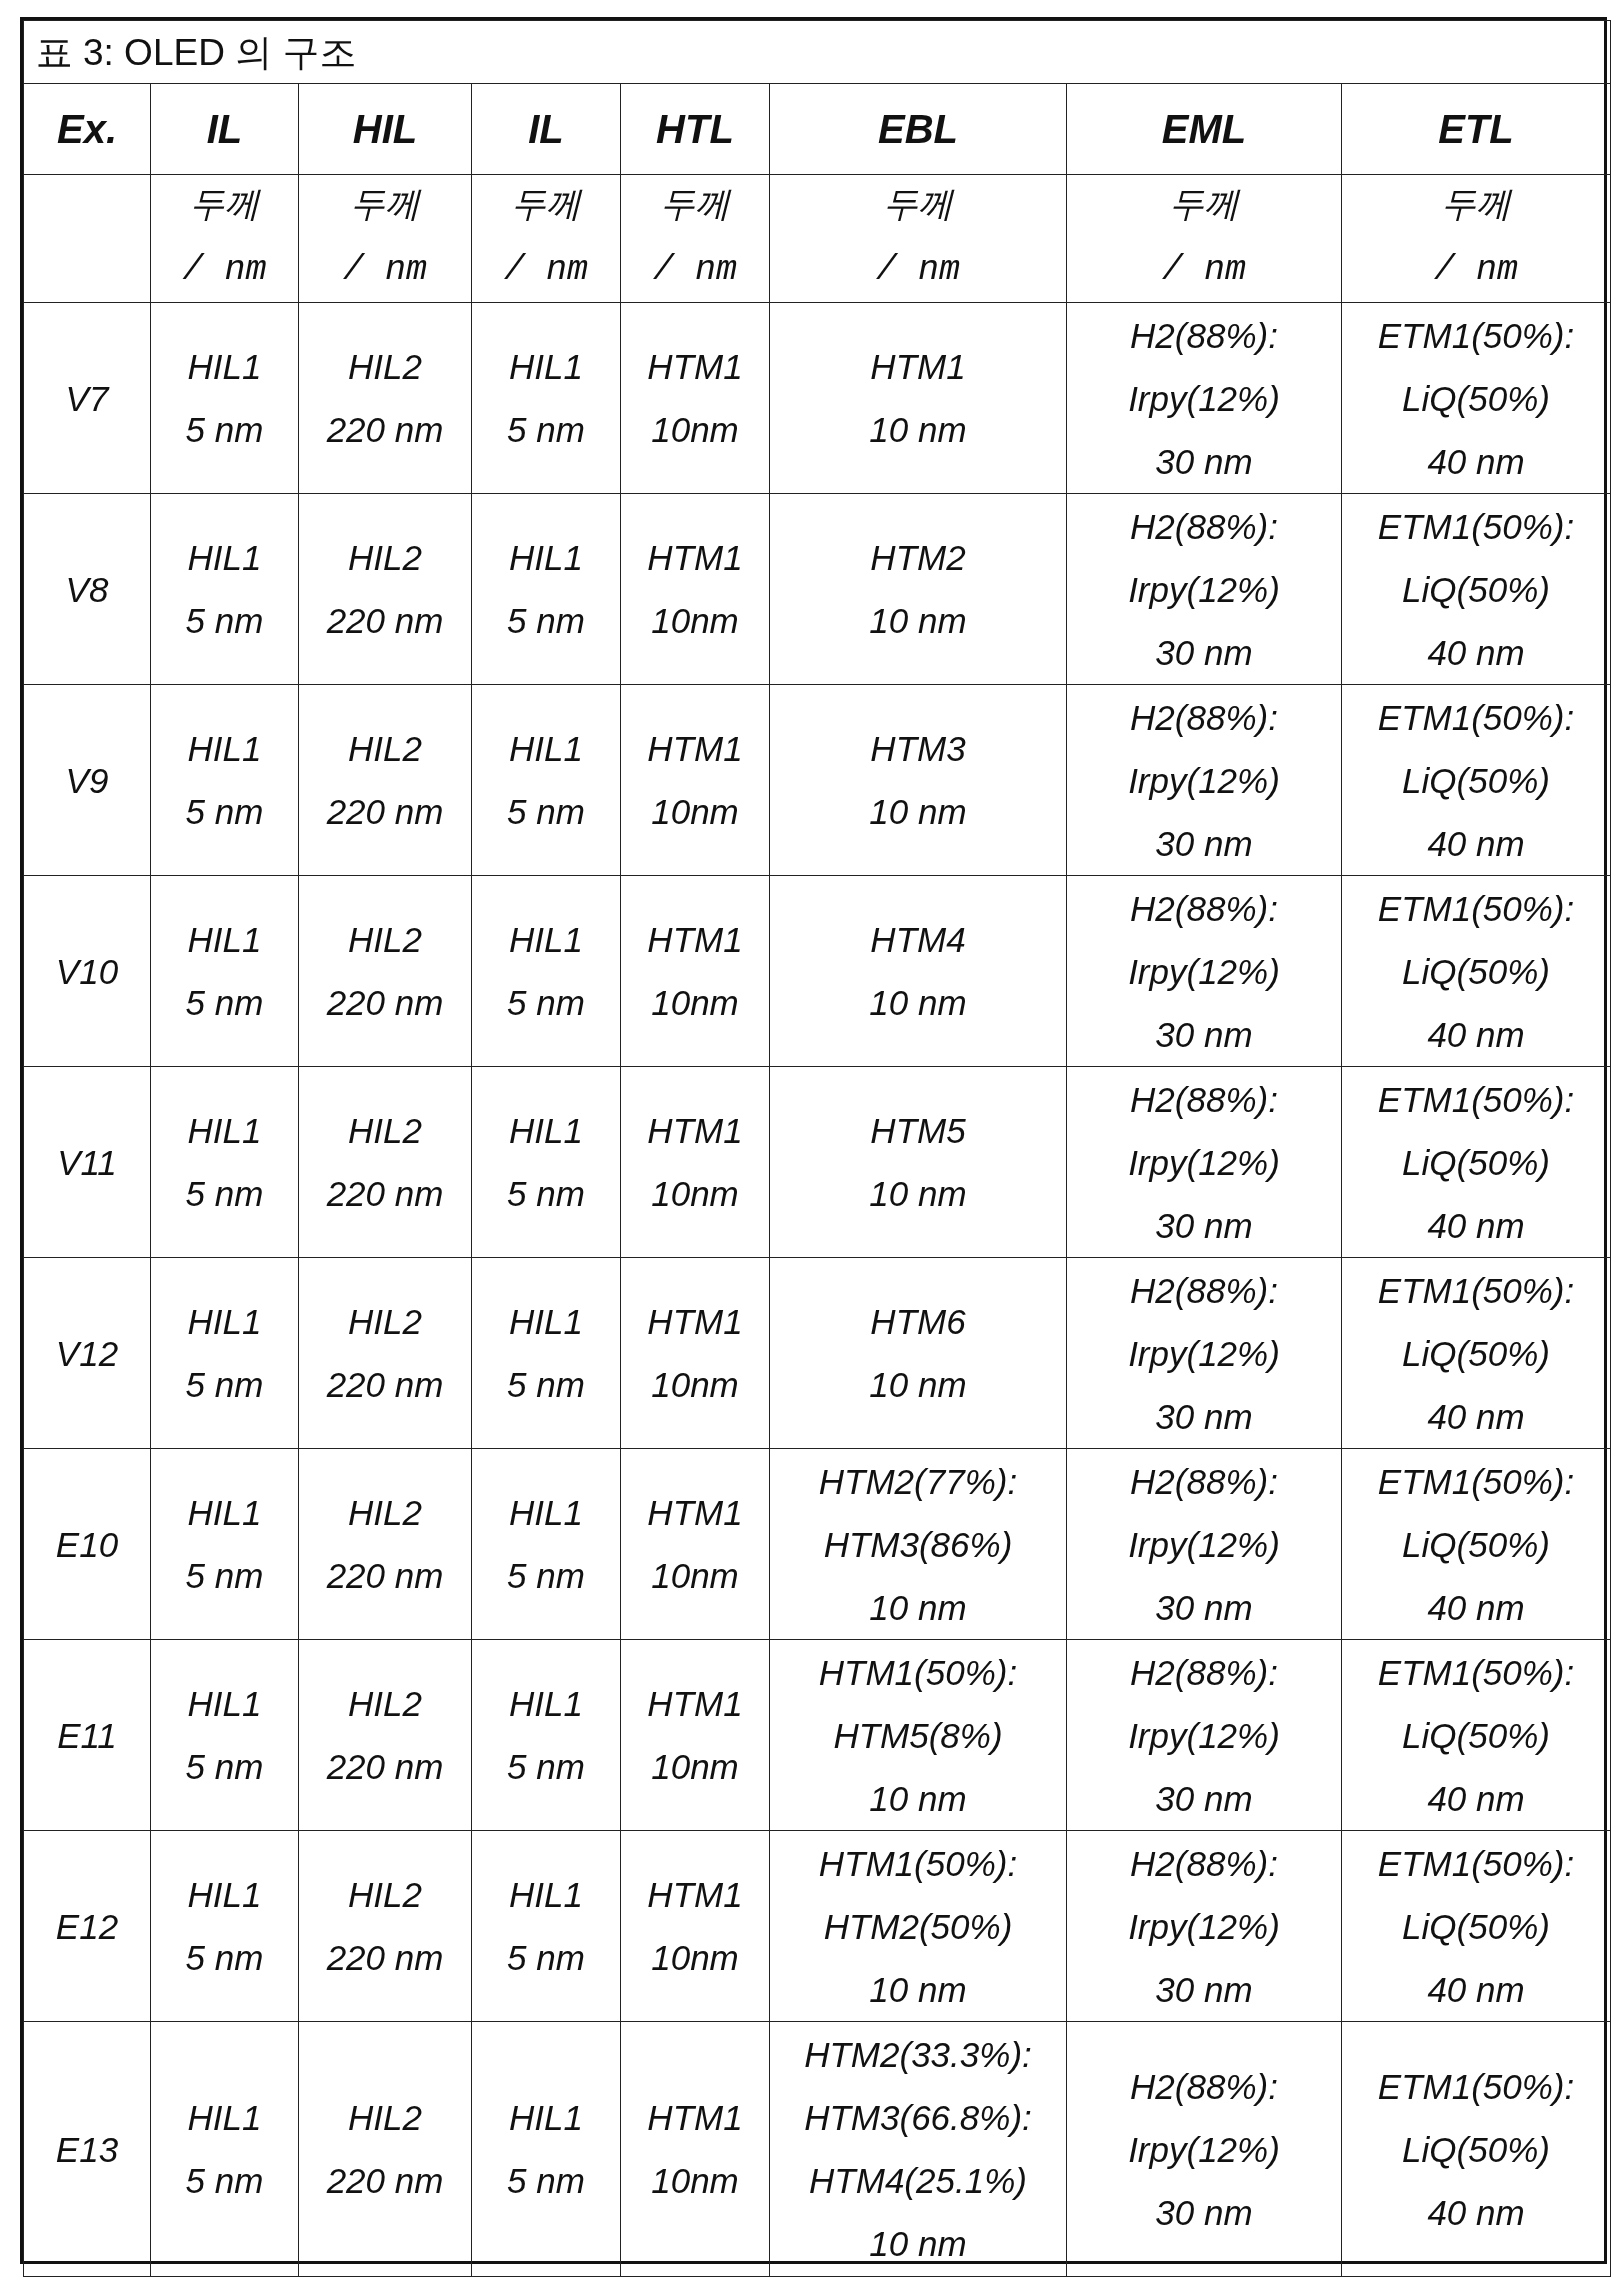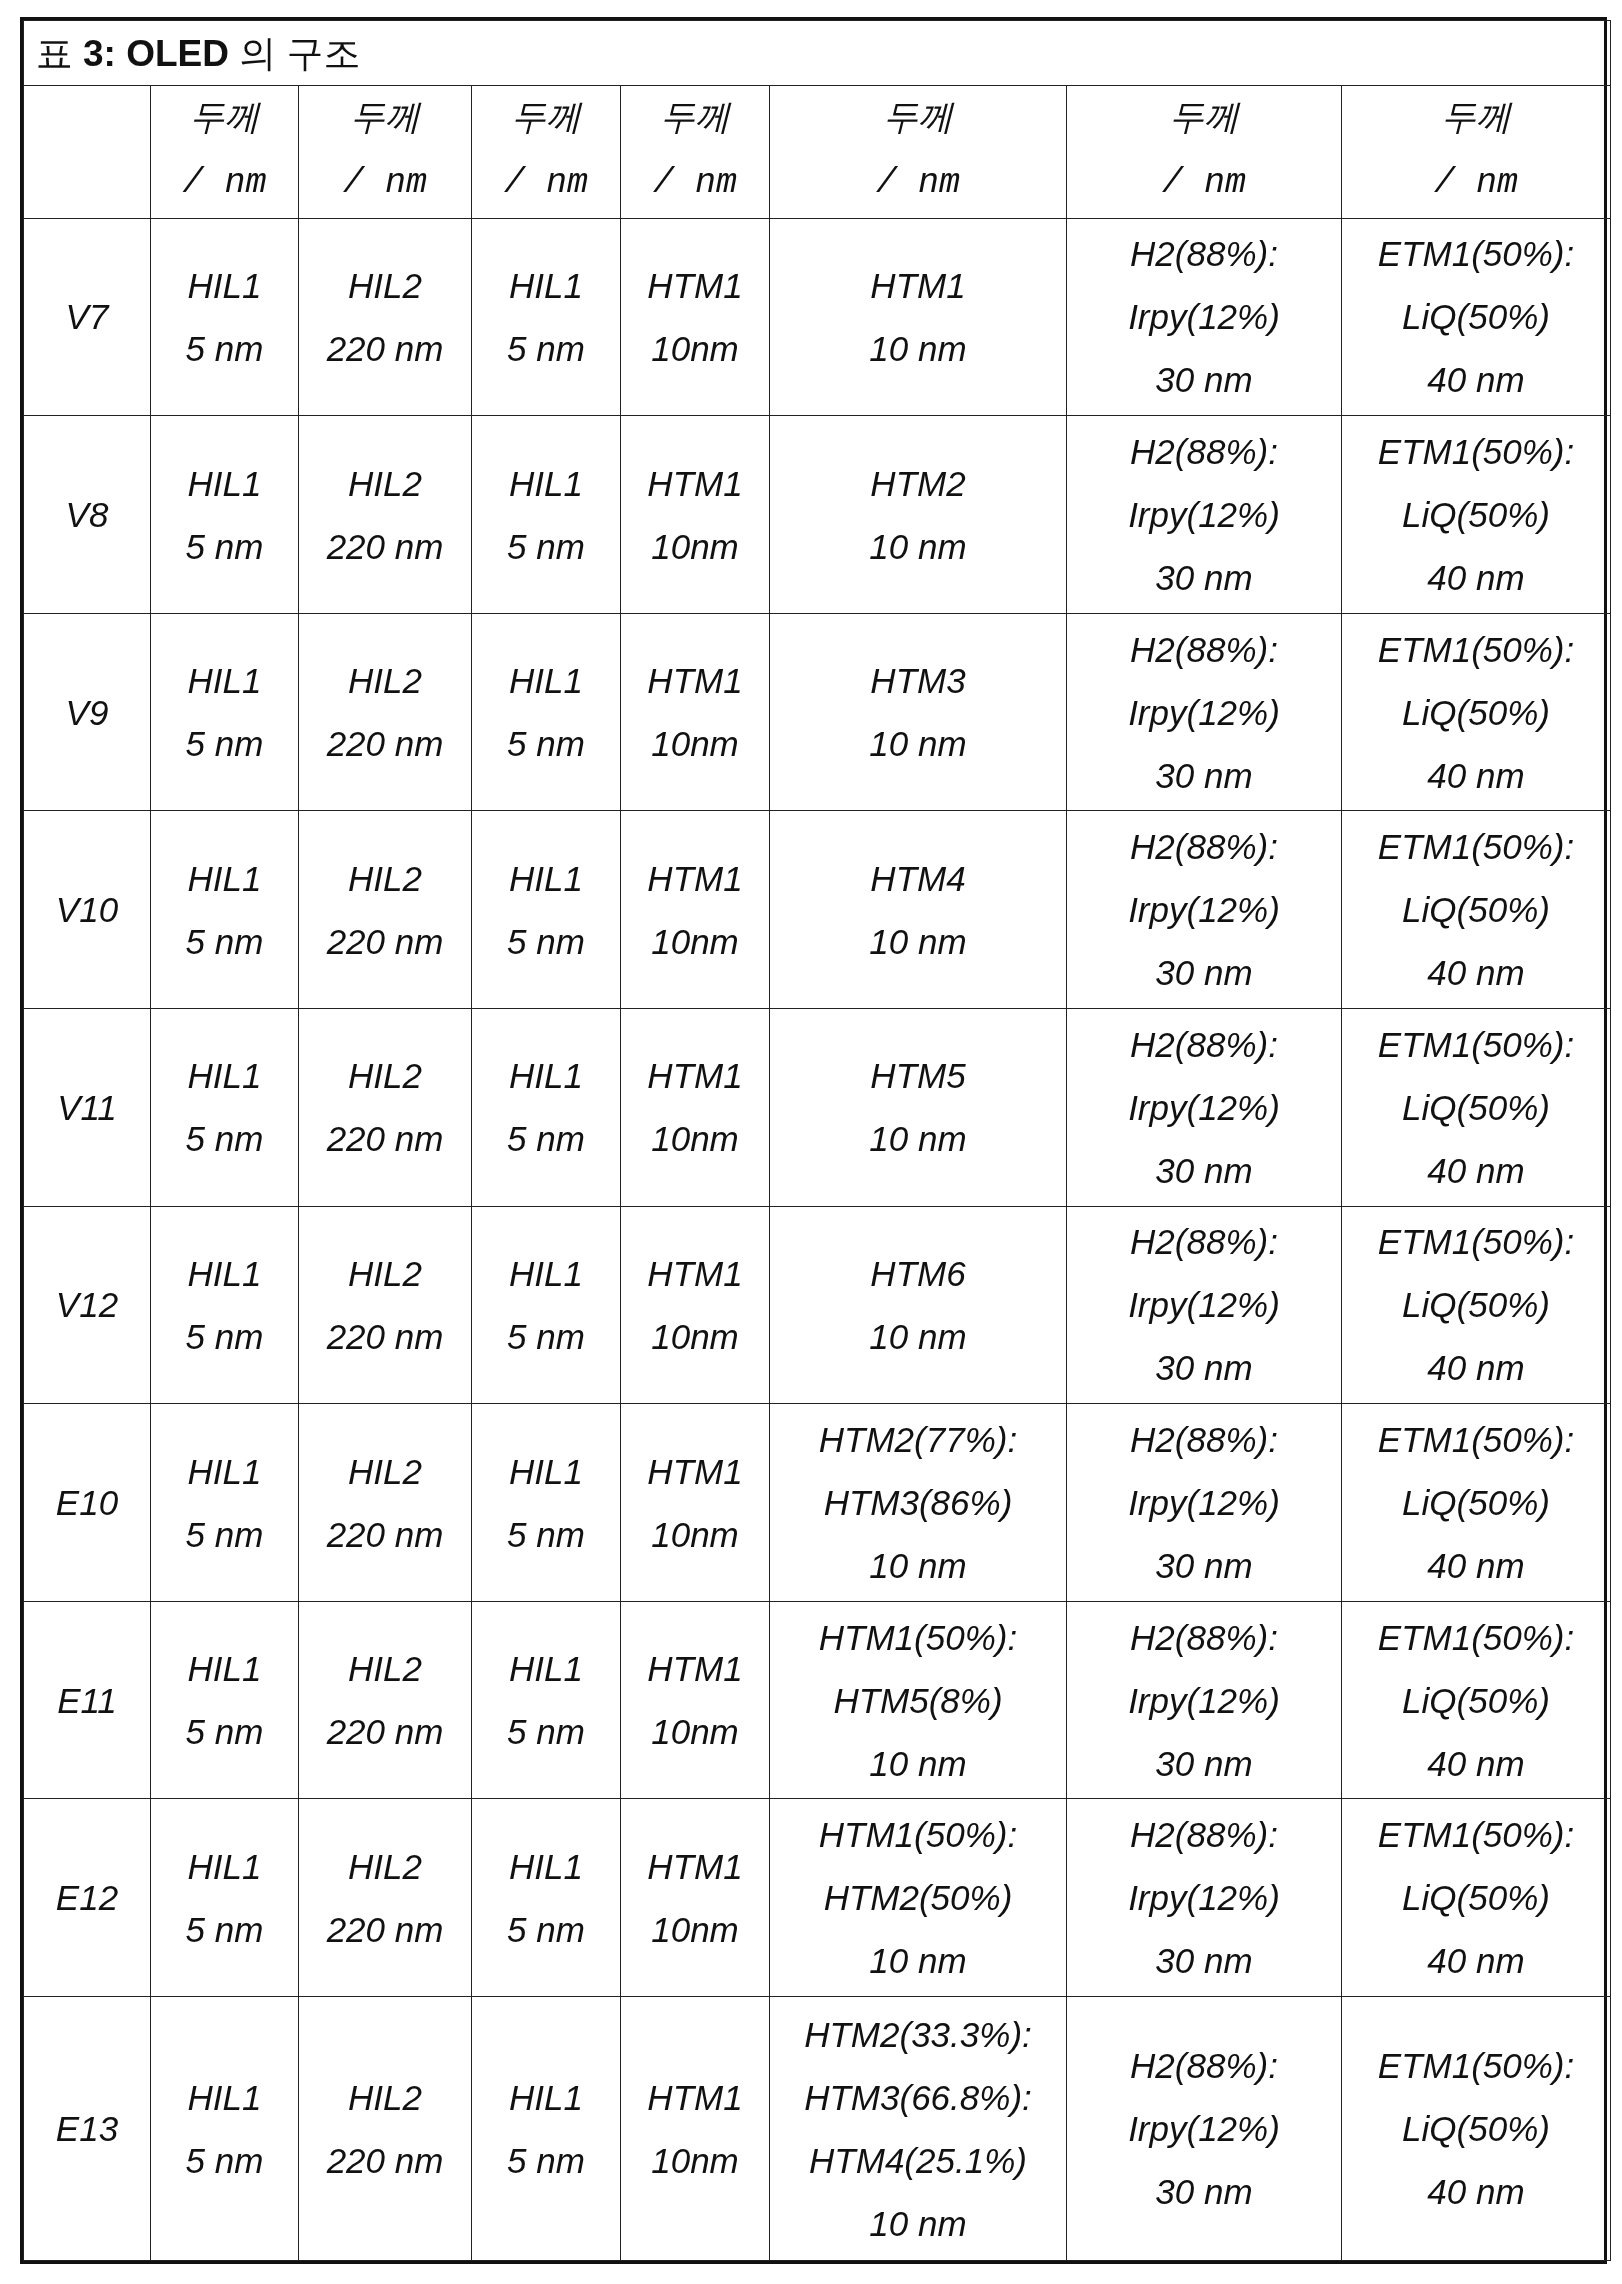--- a/index.html
+++ b/index.html
@@ -5,21 +5,21 @@
   html, body { margin: 0; padding: 0; background: #ffffff; }
   body { width: 1622px; height: 2284px; position: relative; overflow: hidden;
          font-family: "Liberation Sans", "DejaVu Sans", sans-serif; color: #111; }
   .tbl { position: absolute; left: 20px; top: 17px; width: 1587px; height: 2247px;
          border: 3.4px solid #111; box-sizing: border-box; }
   table { border-collapse: collapse; width: 100%; height: 100%; table-layout: fixed; }
   td { border: 1.7px solid #222; text-align: center; vertical-align: middle; padding: 0;
        font-style: italic; font-size: 35px; line-height: 63px; }
   tr.title td { text-align: left; font-style: normal; font-size: 37px; line-height: 1;
                 padding-left: 11.7px; height: 62px; }
-  tr.title td b { font-weight: bold; }
+  tr.title td b { font-weight: normal; }
   tr.head td { font-weight: bold; font-size: 40px; height: 90px; }
   tr.sub td { height: 127px; font-family: Liberation Mono, monospace; }
   tr.data td { height: 190px; }
   tr.data.tall td { height: 254px; }
   .line { display: block; }
 </style>
 </head>
 <body>
 
 <div class="tbl">
@@ -35,20 +35,30 @@
         <col style="width:269px">
     </colgroup>
     <tbody id="tbody">
       <tr class="title">
         <td colspan="8">
           <span>표</span>
           <b>3: OLED</b>
           <span>의 구조</span>
         </td>
       </tr>
+      <tr class="head">
+        <td>Ex.</td>
+        <td>IL</td>
+        <td>HIL</td>
+        <td>IL</td>
+        <td>HTL</td>
+        <td>EBL</td>
+        <td>EML</td>
+        <td>ETL</td>
+      </tr>
       <tr class="sub">
         <td></td>
         <td>
             <span class="line">두께</span>
             <span class="line">/ nm</span>
           </td>
         <td>
             <span class="line">두께</span>
             <span class="line">/ nm</span>
           </td>

